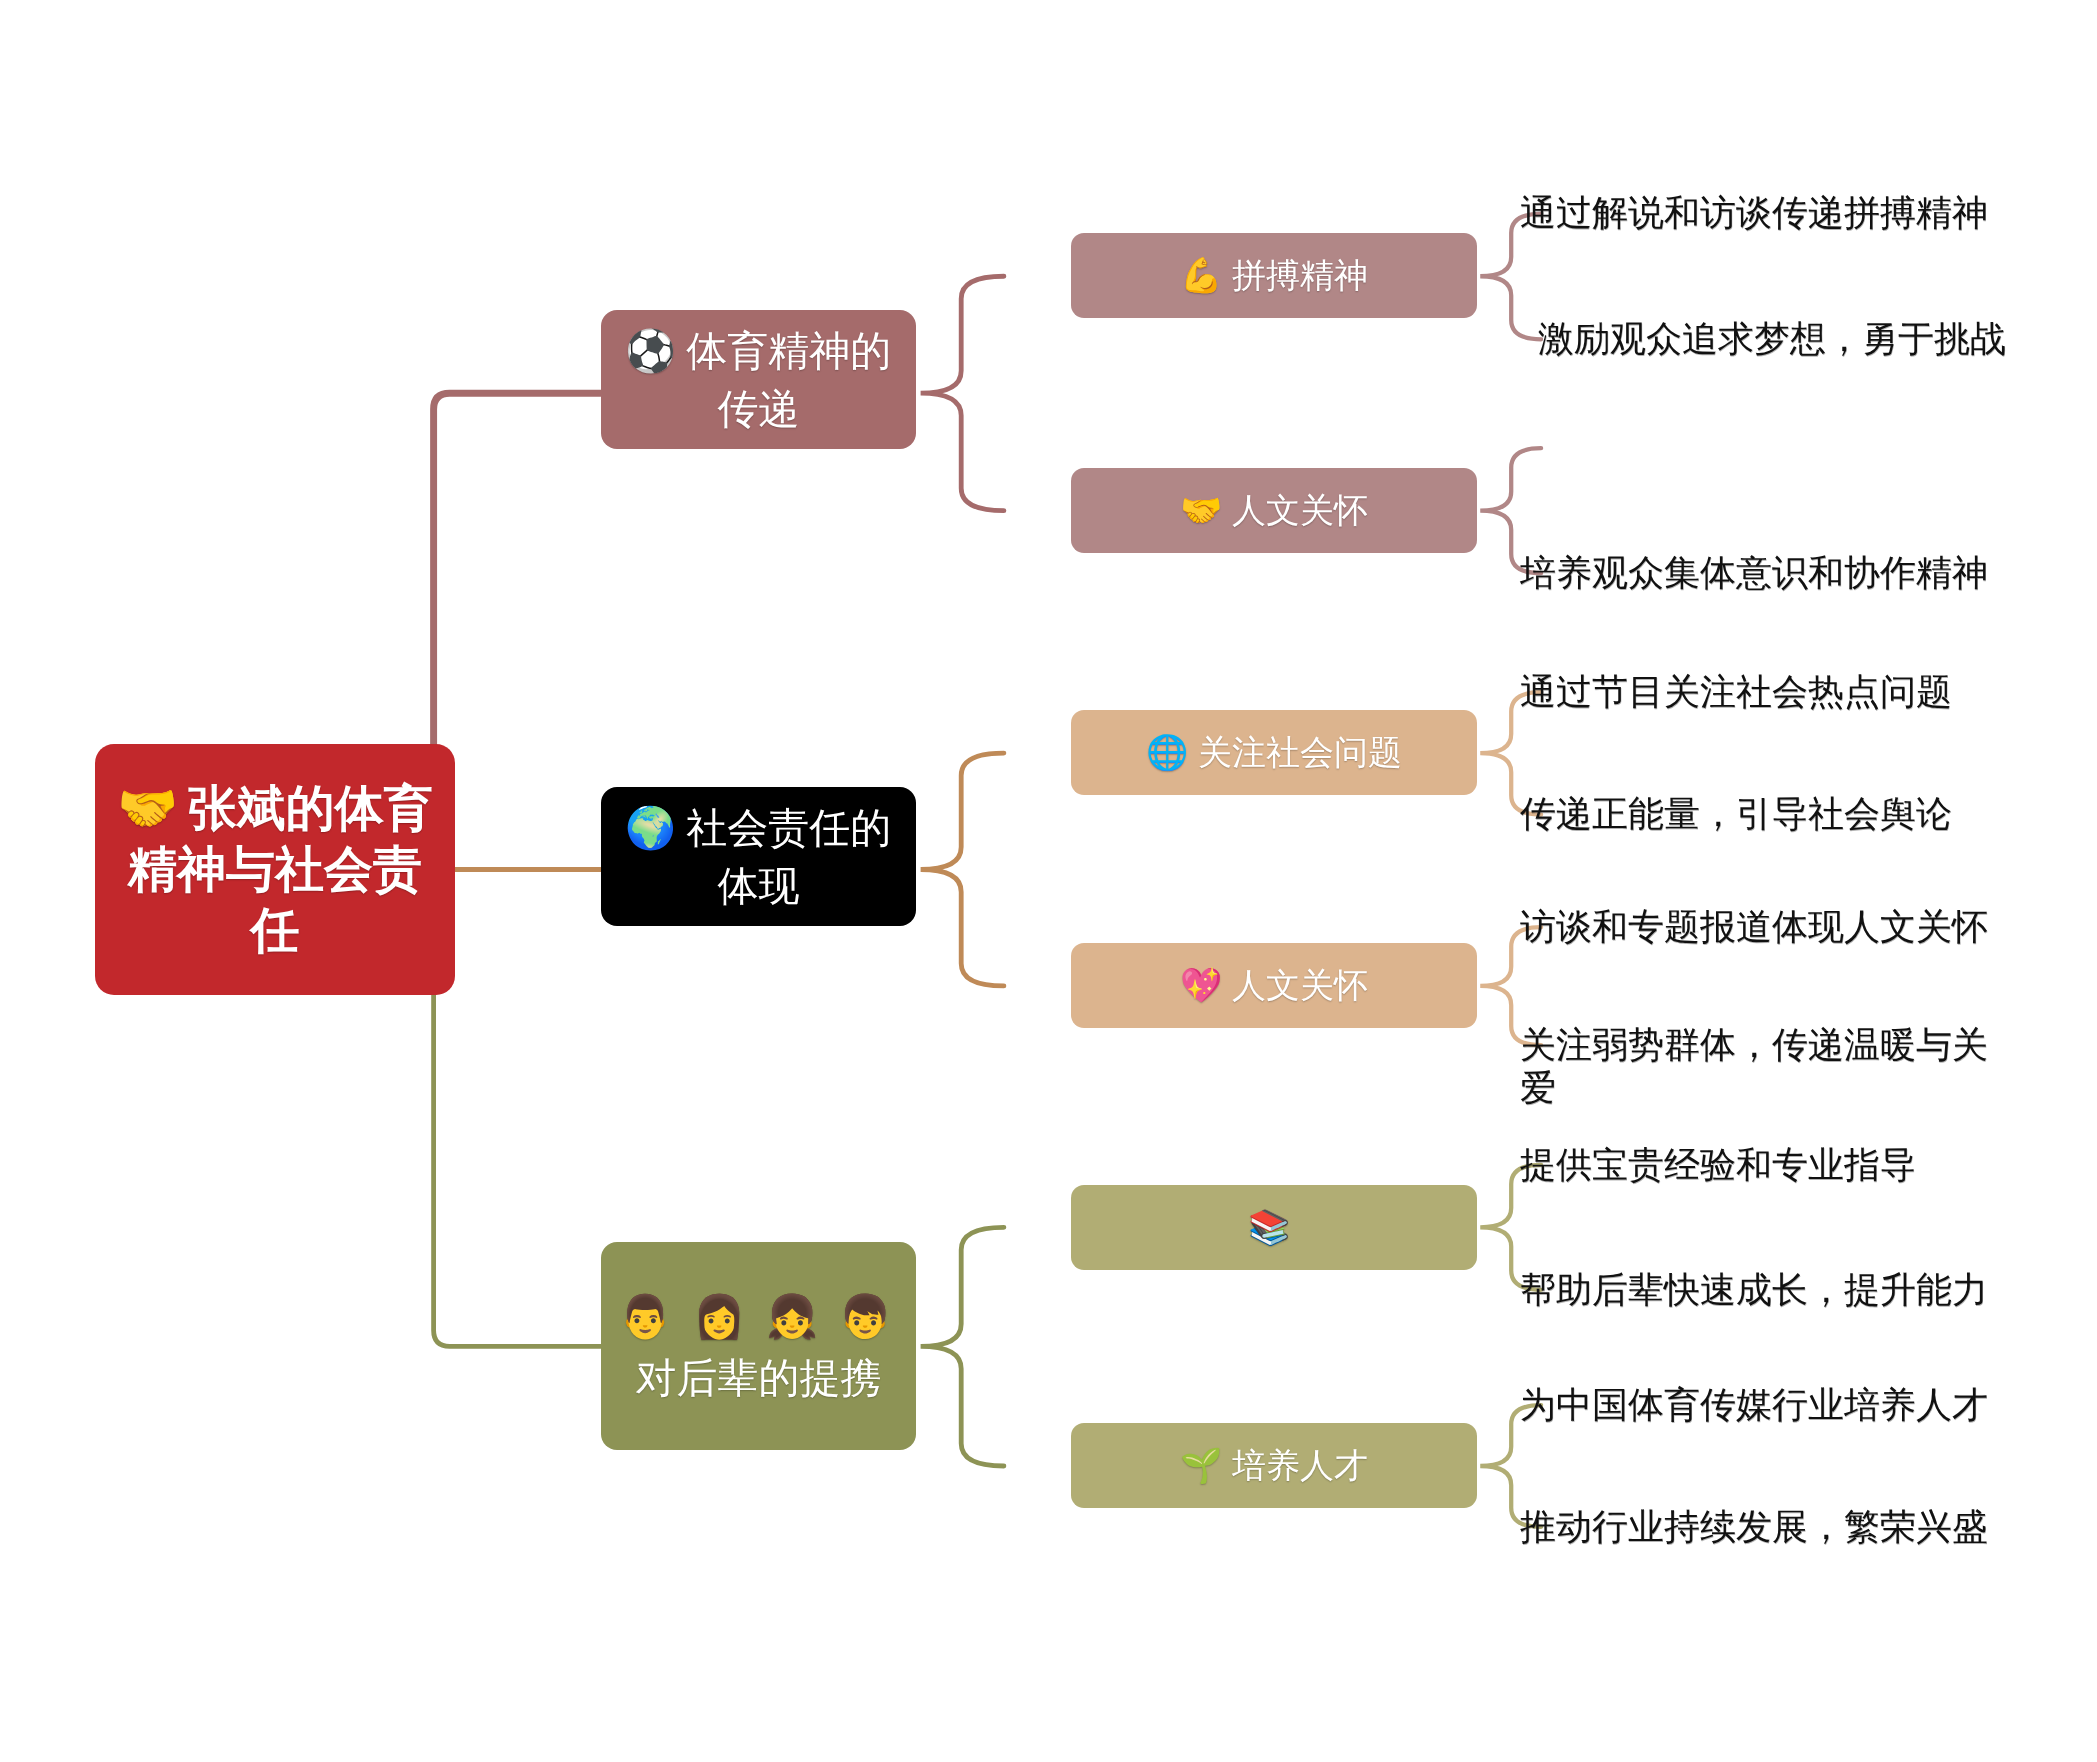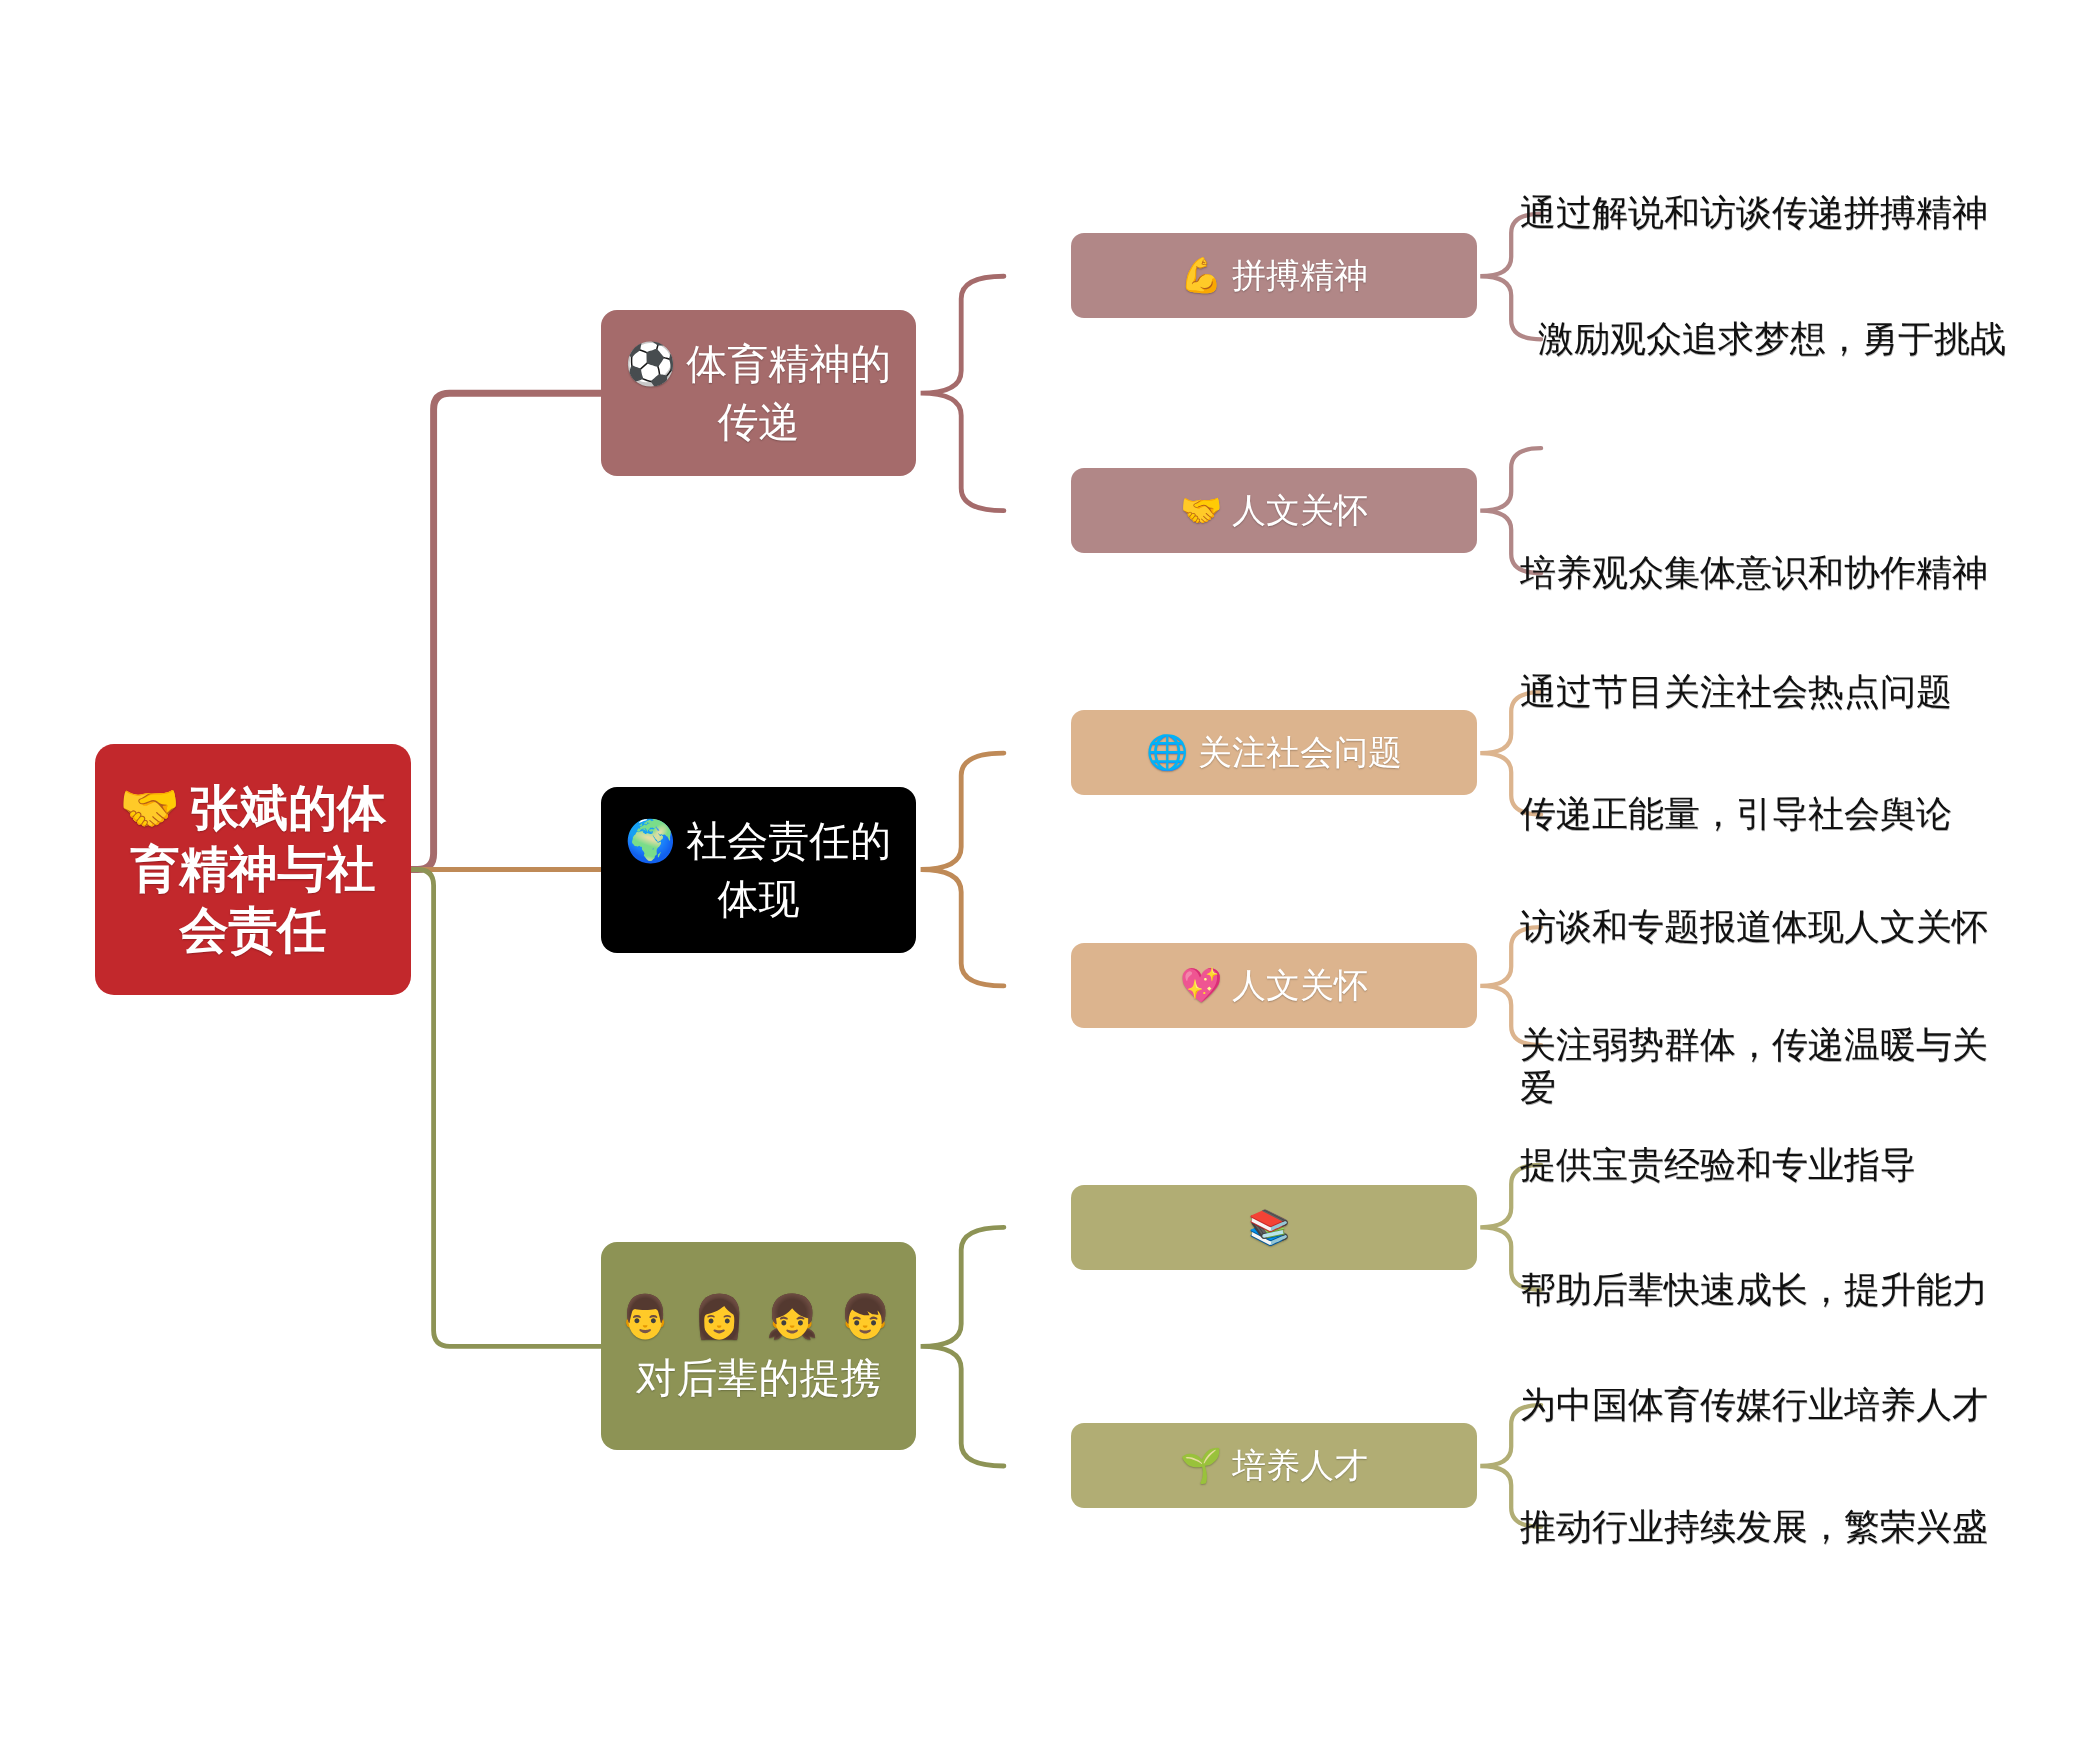--- a/index.html
+++ b/index.html
@@ -11,26 +11,26 @@
   #wires{position:absolute;left:0;top:0;z-index:0;}
   .node{
     position:absolute;z-index:1;
     display:flex;flex-direction:column;align-items:center;justify-content:center;
     text-align:center;color:#ffffff;
     text-shadow:0 1.1px 1.6px rgba(0,0,0,0.25);
     box-sizing:border-box;
   }
   .icon{margin-right:9.6px;}
   .root-node{
-    left:95px;top:744px;width:316px;height:251px;border-radius:19px;
+    left:95px;top:744px;width:360px;height:251px;border-radius:19px;
     background:#c2282c;font-size:49px;line-height:61px;font-weight:bold;
     padding:10.7px 21.4px;
   }
   .branch-node{
-    left:601px;width:315px;height:166px;border-radius:16px;
+    left:601px;width:315px;height:139px;border-radius:16px;
     font-size:41px;line-height:58px;padding:8.5px 18px;
   }
   #branch-1{top:310px;background:#a56b6b;}
   #branch-2{top:787px;background:#000000;}
   #branch-3{top:1242px;height:208px;background:#8d9355;}
   #branch-3 .emoji-row{font-size:42px;line-height:64px;letter-spacing:5.3px;}
   .sub-node{
     left:1071px;width:406px;height:85px;border-radius:13px;
     font-size:34px;line-height:85px;
     flex-direction:row;

